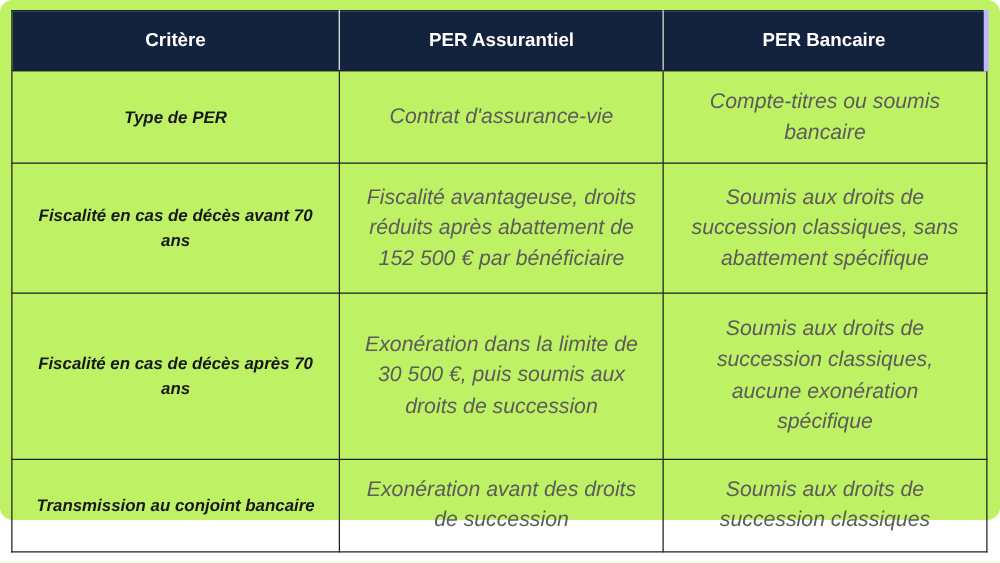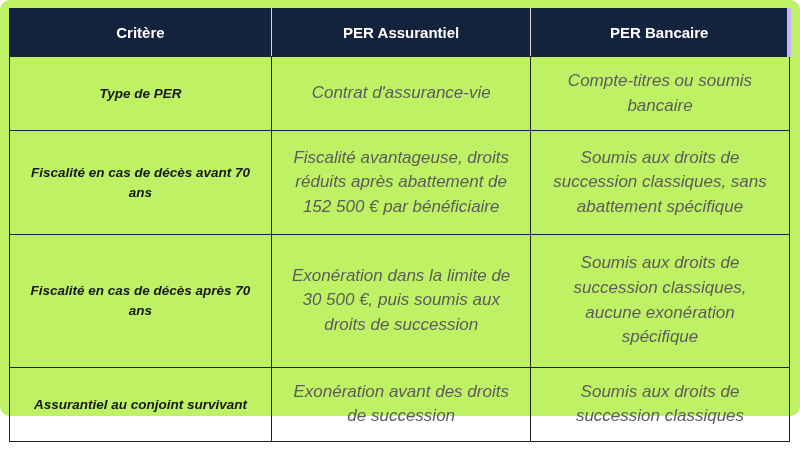--- a/index.html
+++ b/index.html
@@ -92,19 +92,19 @@
         <td class="criteria">Fiscalité en cas de décès avant 70 ans</td>
         <td class="value">Fiscalité avantageuse, droits réduits après abattement de 152 500 € par bénéficiaire</td>
         <td class="value">Soumis aux droits de succession classiques, sans abattement spécifique</td>
       </tr>
       <tr class="r2">
         <td class="criteria">Fiscalité en cas de décès après 70 ans</td>
         <td class="value">Exonération dans la limite de 30 500 €, puis soumis aux droits de succession</td>
         <td class="value">Soumis aux droits de succession classiques, aucune exonération spécifique</td>
       </tr>
       <tr class="r5">
-        <td class="criteria">Assurantiel au conjoint survivant</td>
+        <td class="criteria">Transmission au conjoint bancaire</td>
         <td class="value">Exonération avant des droits de succession</td>
         <td class="value">Soumis aux droits de succession classiques</td>
       </tr>
     </tbody>
   </table>
 </div>
 
 </body></html>

